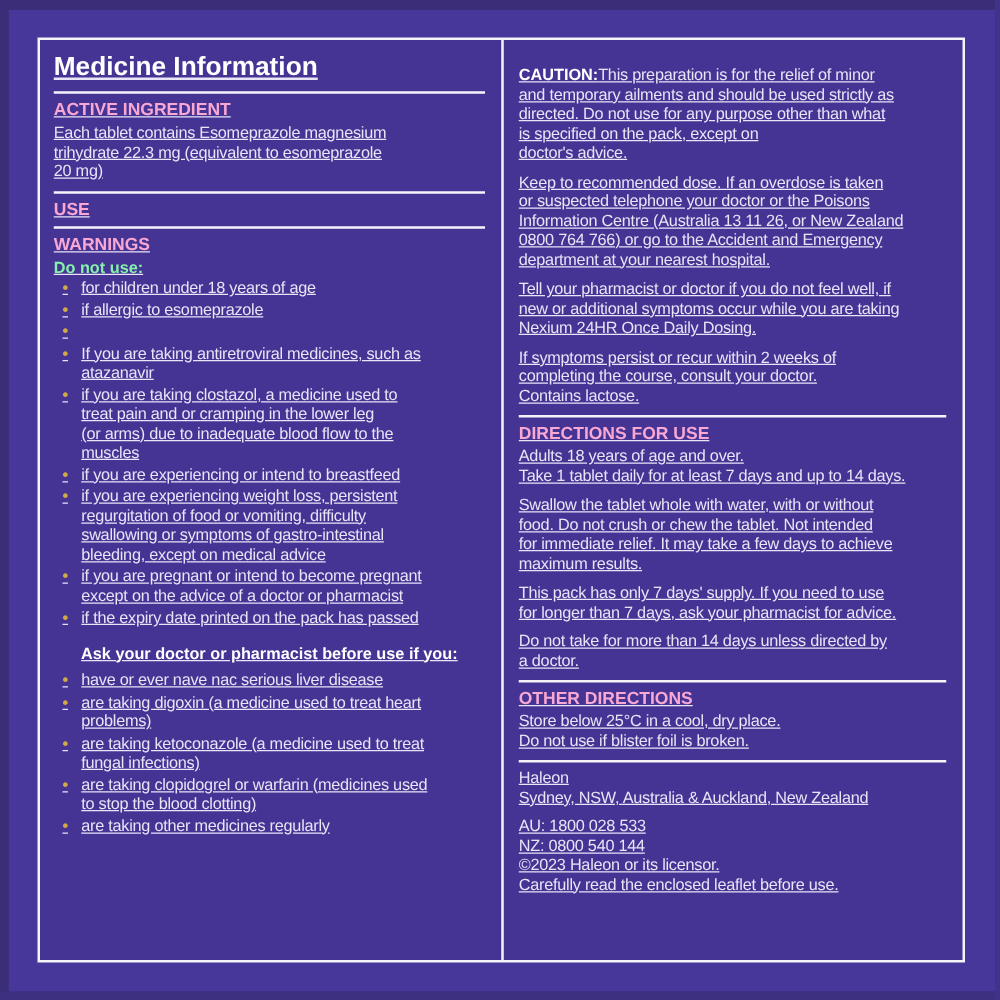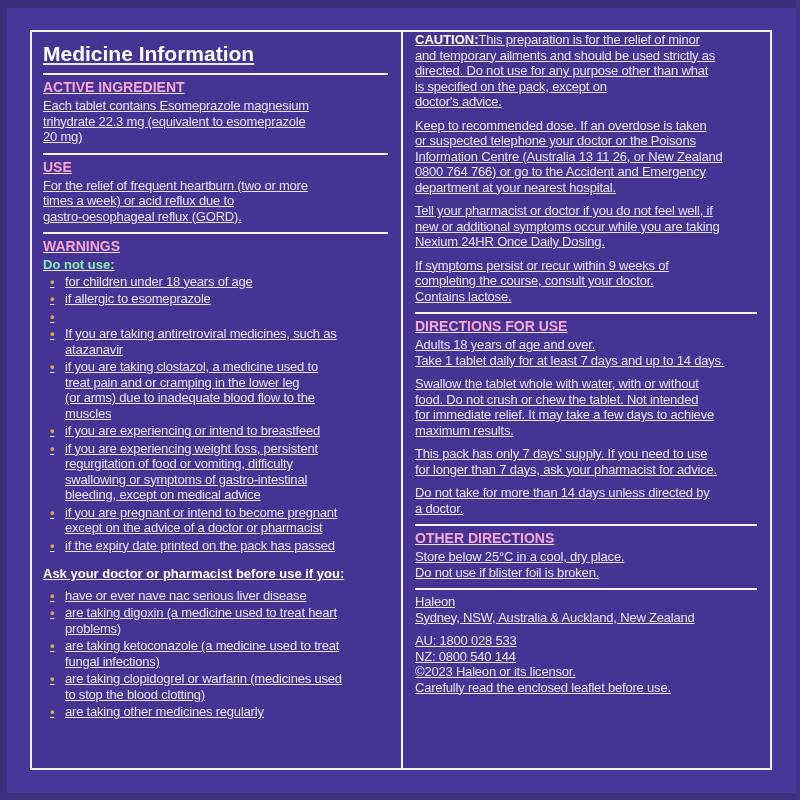--- a/index.html
+++ b/index.html
@@ -14,38 +14,38 @@
   .edge-left{top:0;left:0;bottom:0;width:7px;background:#3b2d78;}
   .edge-bottom{bottom:0;left:0;right:0;height:7px;background:#3e3080;}
   .edge-right{top:0;right:0;bottom:0;width:4px;background:#41328a;}
   .panel{
     position:absolute;left:30px;top:30px;width:742px;height:740px;
     border:2px solid #f6f4fb;box-sizing:border-box;
     display:flex;overflow:hidden;background:#453494;
   }
   .col{box-sizing:border-box;color:#e9e4f6;font-size:13px;line-height:15.5px;letter-spacing:-0.2px;text-decoration:underline;}
   .col-left{flex:0 0 371px;border-right:2px solid #f6f4fb;padding:8px 13px 6px 11px;}
-  .col-right{flex:1;padding:0 13px 6px 12px;}
+  .col-right{flex:1;padding:0 13px 6px 12px;margin-top:20px;}
   .title{
     color:#ffffff;font-size:21px;line-height:24px;font-weight:700;
     letter-spacing:0;margin:2px 0 7px;
   }
   .hr{height:2px;background:#f6f4fb;margin:5px 0 4px;}
   h2.sec{
     color:#f9a8d4;font-size:14px;line-height:17px;font-weight:700;
     letter-spacing:0;margin:2px 0 2px;
   }
   p.body{margin:0 0 8px;white-space:pre-line;}
   p.subhead{margin:0;font-weight:700;color:#86efac;letter-spacing:0;}
   ul.blist{list-style:none;margin:1px 0 0;padding:0;}
   ul.blist li{display:flex;margin:0 0 2px;}
   .dot{flex:0 0 8px;margin:0 7px 0 7px;color:#d2a945;font-weight:700;}
   .bt{white-space:pre-line;}
   .ask-head{
-    text-align:left;font-weight:700;color:#ffffff;letter-spacing:0;
+    text-align:center;font-weight:700;color:#ffffff;letter-spacing:0;
     margin:13px 0 6px;
   }
   .bold-inline{font-weight:700;color:#ffffff;letter-spacing:0;}
   .gap-top{margin-top:10px;}
 </style>
 </head>
 <body>
 
 <div class="sheet">
   <div class="edge edge-top"></div>
@@ -59,23 +59,20 @@
       <div class="title">Medicine Information</div>
       <div class="hr"></div>
 
       <h2 class="sec">ACTIVE INGREDIENT</h2>
       <p class="body">Each tablet contains Esomeprazole magnesium
 trihydrate 22.3 mg (equivalent to esomeprazole
 20 mg)</p>
       <div class="hr"></div>
 
       <h2 class="sec">USE</h2>
-      <p class="body">For the relief of frequent heartburn (two or more
-times a week) or acid reflux due to
-gastro-oesophageal reflux (GORD).</p>
       <div class="hr"></div>
 
       <h2 class="sec">WARNINGS</h2>
       <p class="subhead">Do not use:</p>
       <ul class="blist">
         <li>
             <span class="dot">•</span>
             <span class="bt">for children under 18 years of age</span>
           </li>
         <li>
@@ -154,21 +151,21 @@
 is specified on the pack, except on
 doctor's advice.</span></p>
       <p class="body">Keep to recommended dose. If an overdose is taken
 or suspected telephone your doctor or the Poisons
 Information Centre (Australia 13 11 26, or New Zealand
 0800 764 766) or go to the Accident and Emergency
 department at your nearest hospital.</p>
       <p class="body">Tell your pharmacist or doctor if you do not feel well, if
 new or additional symptoms occur while you are taking
 Nexium 24HR Once Daily Dosing.</p>
-      <p class="body">If symptoms persist or recur within 9 weeks of
+      <p class="body">If symptoms persist or recur within 2 weeks of
 completing the course, consult your doctor.
 Contains lactose.</p>
 
       <div class="hr"></div>
       <h2 class="sec">DIRECTIONS FOR USE</h2>
       <p class="body">Adults 18 years of age and over.
 Take 1 tablet daily for at least 7 days and up to 14 days.</p>
       <p class="body">Swallow the tablet whole with water, with or without
 food. Do not crush or chew the tablet. Not intended
 for immediate relief. It may take a few days to achieve

